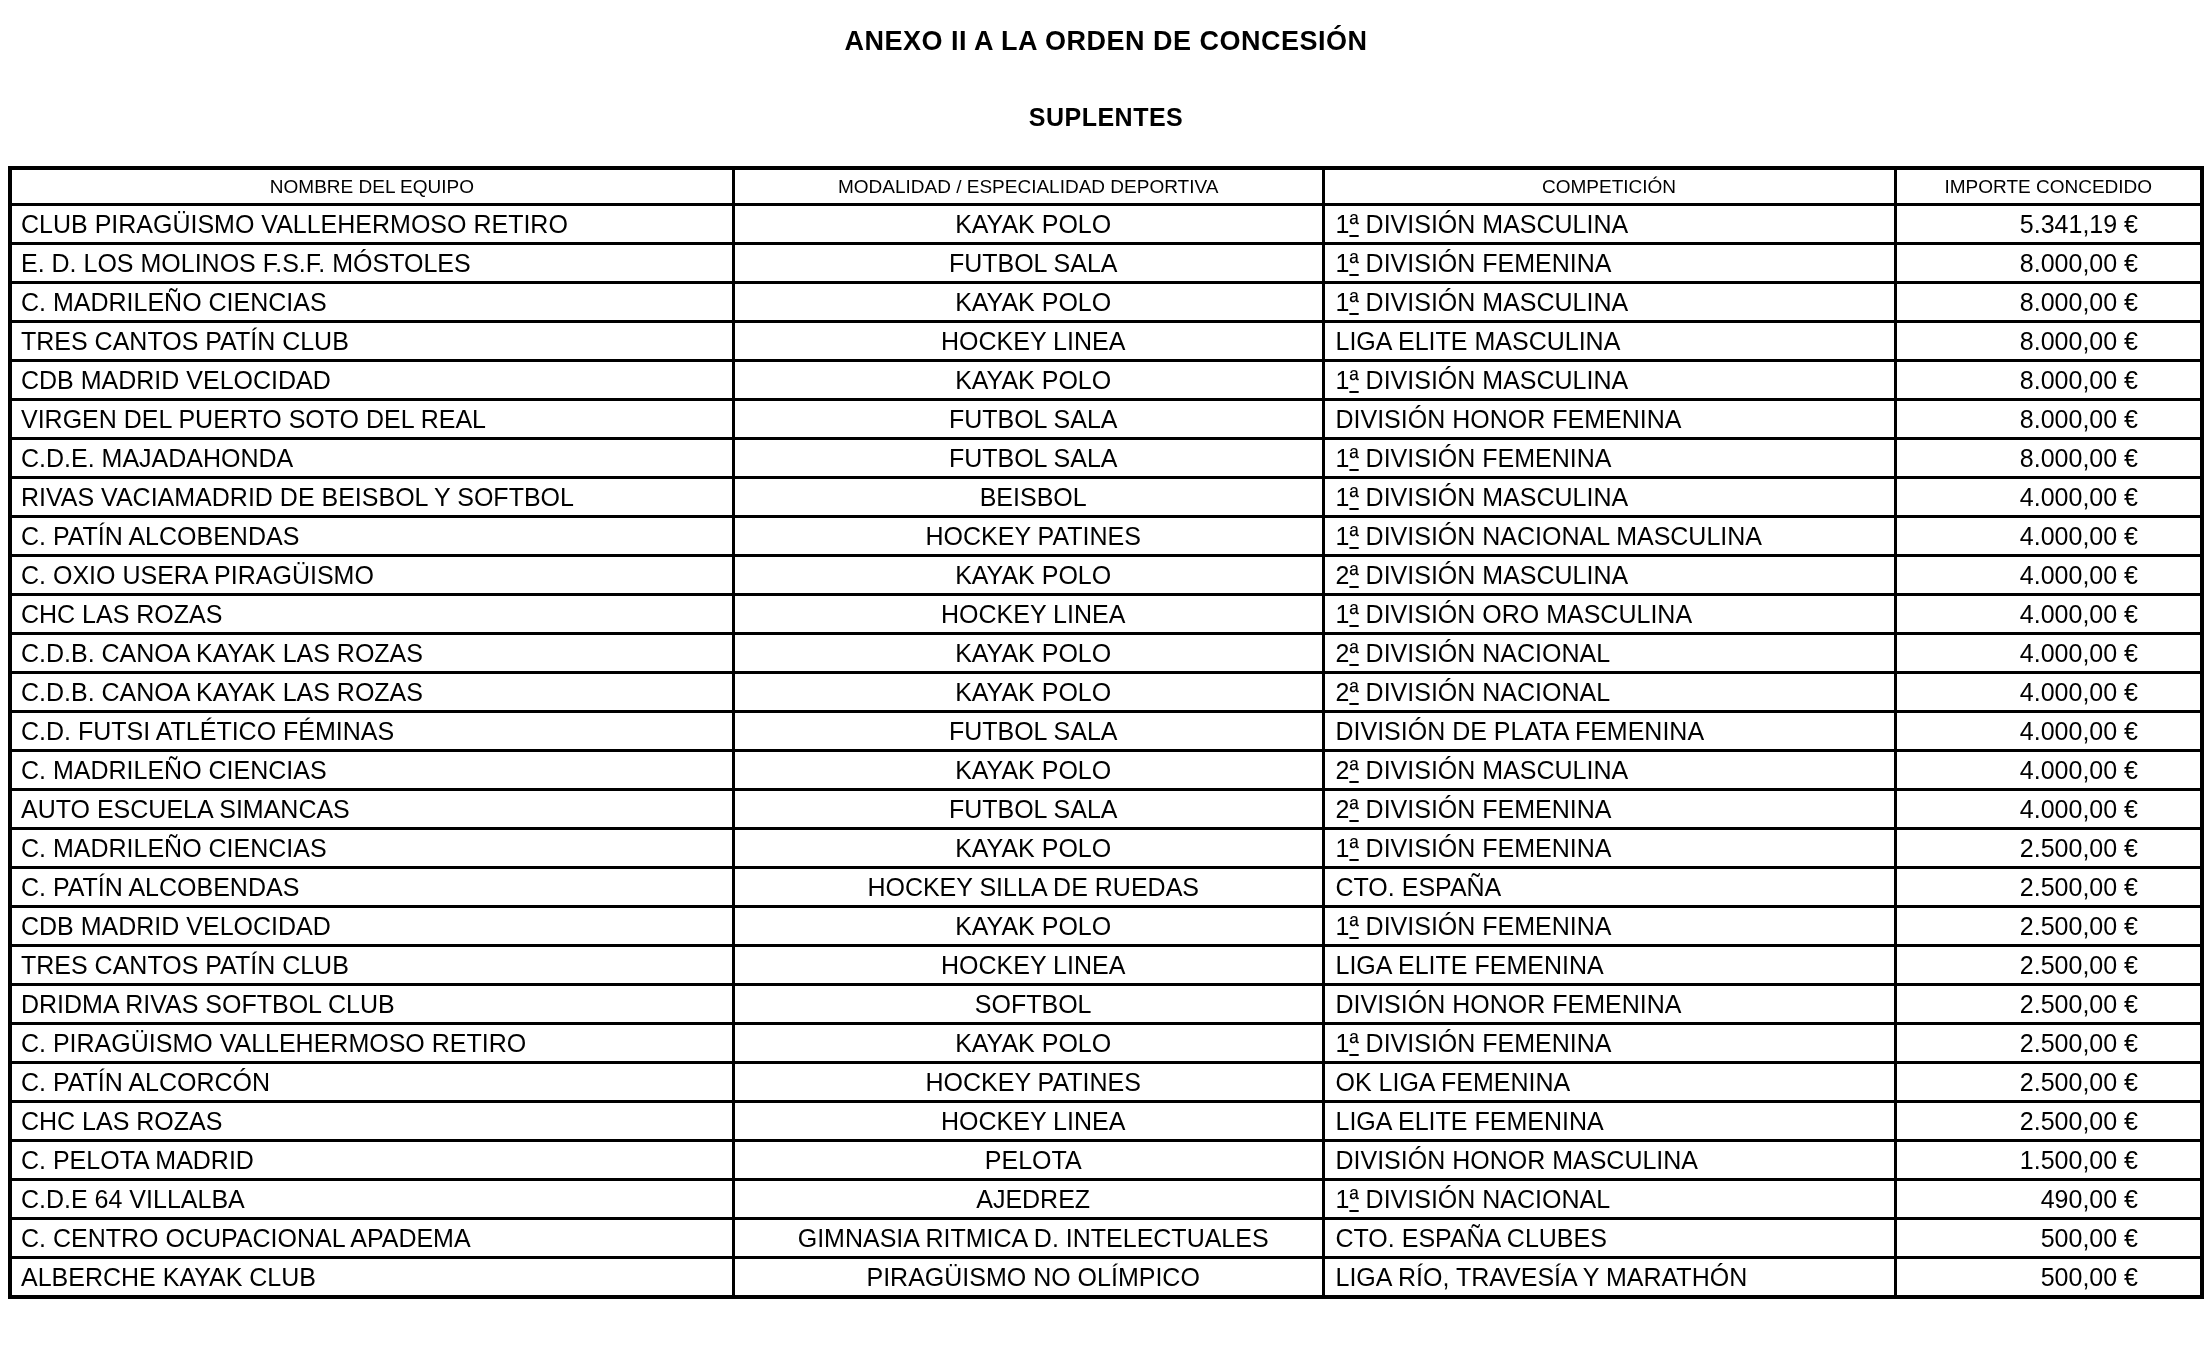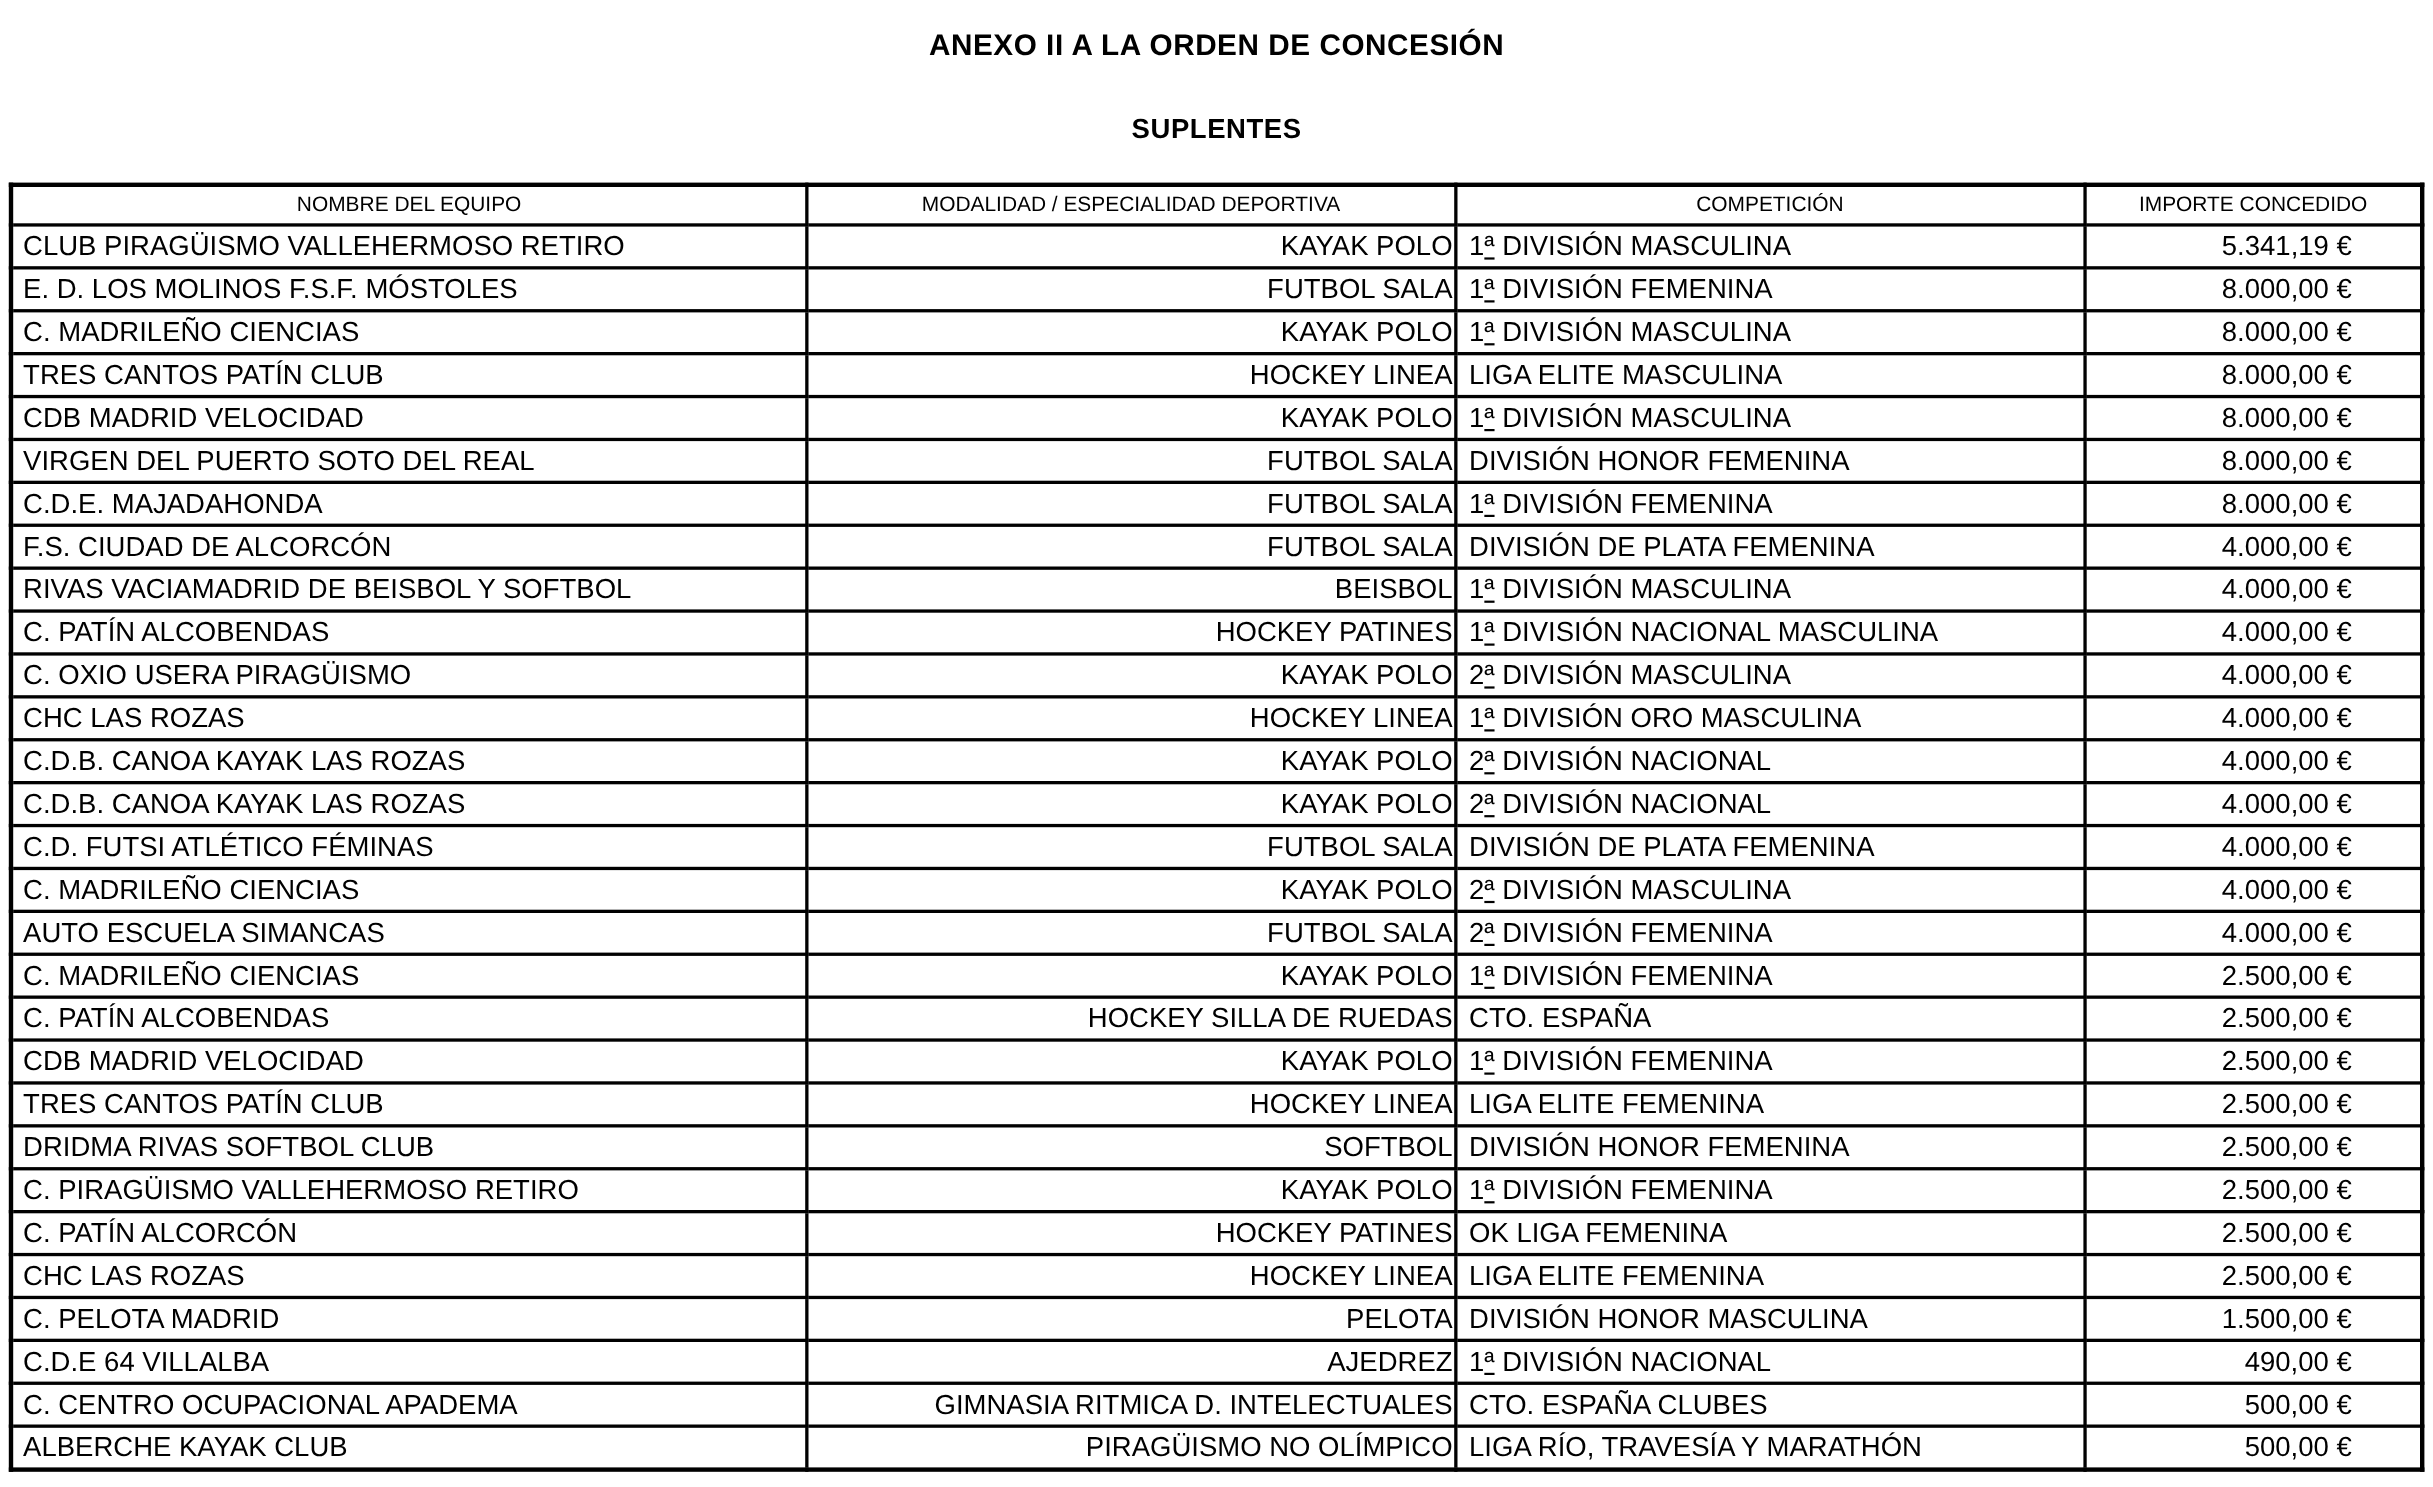--- a/index.html
+++ b/index.html
@@ -58,21 +58,21 @@
   table.grants td {
     height: 34px;
     font-size: 25px;
     font-weight: normal;
   }
   col.c-equipo      { width: 33.0%; }
   col.c-modalidad   { width: 26.9%; }
   col.c-competicion { width: 26.1%; }
   col.c-importe     { width: 14.0%; }
   td.cell-equipo      { text-align: left;  padding-left: 9px; }
-  td.cell-modalidad   { text-align: right;  padding-left: 11px; }
+  td.cell-modalidad   { text-align: center;  padding-left: 11px; }
   td.cell-competicion { text-align: left;  padding-left: 11px; }
   td.cell-importe     { text-align: right; padding-right: 62px; }
   .ord { text-decoration: underline; }
 </style>
 </head>
 <body>
 
 <div class="page">
 
   <h1 class="doc-title">ANEXO II A LA ORDEN DE CONCESIÓN</h1>
@@ -131,26 +131,20 @@
           <td class="cell-competicion">DIVISIÓN HONOR FEMENINA</td>
           <td class="cell-importe">8.000,00 €</td>
         </tr>
         <tr>
           <td class="cell-equipo">C.D.E. MAJADAHONDA</td>
           <td class="cell-modalidad">FUTBOL SALA</td>
           <td class="cell-competicion">1<span class="ord">ª</span> DIVISIÓN FEMENINA</td>
           <td class="cell-importe">8.000,00 €</td>
         </tr>
         <tr>
-          <td class="cell-equipo">F.S. CIUDAD DE ALCORCÓN</td>
-          <td class="cell-modalidad">FUTBOL SALA</td>
-          <td class="cell-competicion">DIVISIÓN DE PLATA FEMENINA</td>
-          <td class="cell-importe">4.000,00 €</td>
-        </tr>
-        <tr>
           <td class="cell-equipo">RIVAS VACIAMADRID DE BEISBOL Y SOFTBOL</td>
           <td class="cell-modalidad">BEISBOL</td>
           <td class="cell-competicion">1<span class="ord">ª</span> DIVISIÓN MASCULINA</td>
           <td class="cell-importe">4.000,00 €</td>
         </tr>
         <tr>
           <td class="cell-equipo">C. PATÍN ALCOBENDAS</td>
           <td class="cell-modalidad">HOCKEY PATINES</td>
           <td class="cell-competicion">1<span class="ord">ª</span> DIVISIÓN NACIONAL MASCULINA</td>
           <td class="cell-importe">4.000,00 €</td>

